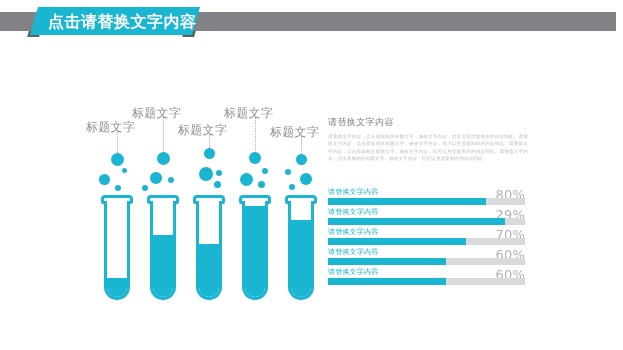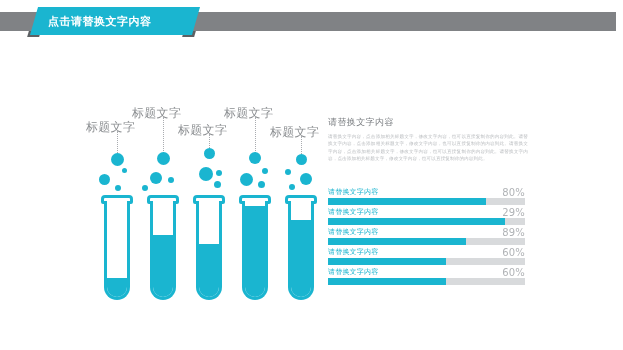--- a/index.html
+++ b/index.html
@@ -61,21 +61,21 @@
     transform: skewX(-16deg);
   }
   #header-title {
     position: absolute;
     left: 48px;
     top: 14px;
     width: 150px;
     height: 16px;
     line-height: 16px;
     color: #ffffff;
-    font-size: 11px;
+    font-size: 16px;
     font-weight: bold;
     letter-spacing: 0.5px;
     white-space: nowrap;
   }
 
   
   #tubes-area {
     position: absolute;
     left: 96px;
     top: 105px;
@@ -186,21 +186,21 @@
     top: 0;
     font-size: 7px;
     color: #1ab5d0;
     letter-spacing: 0.2px;
     white-space: nowrap;
   }
   .bar-pct {
     position: absolute;
     right: 0;
     top: 0;
-    font-size: 10px;
+    font-size: 13px;
     color: #b0b3b6;
     letter-spacing: 0.2px;
   }
   .bar-track {
     position: absolute;
     left: 0;
     top: 11px;
     width: 197px;
     height: 7px;
     background: #d8dadc;
@@ -321,21 +321,21 @@
     <div class="bar-row">
       <div class="bar-label">请替换文字内容</div>
       <div class="bar-pct">29%</div>
       <div class="bar-track">
         <div class="bar-fill" style="width:90%;"></div>
       </div>
     </div>
 
     <div class="bar-row">
       <div class="bar-label">请替换文字内容</div>
-      <div class="bar-pct">89%</div>
+      <div class="bar-pct">70%</div>
       <div class="bar-track">
         <div class="bar-fill" style="width:70%;"></div>
       </div>
     </div>
 
     <div class="bar-row">
       <div class="bar-label">请替换文字内容</div>
       <div class="bar-pct">60%</div>
       <div class="bar-track">
         <div class="bar-fill" style="width:60%;"></div>

